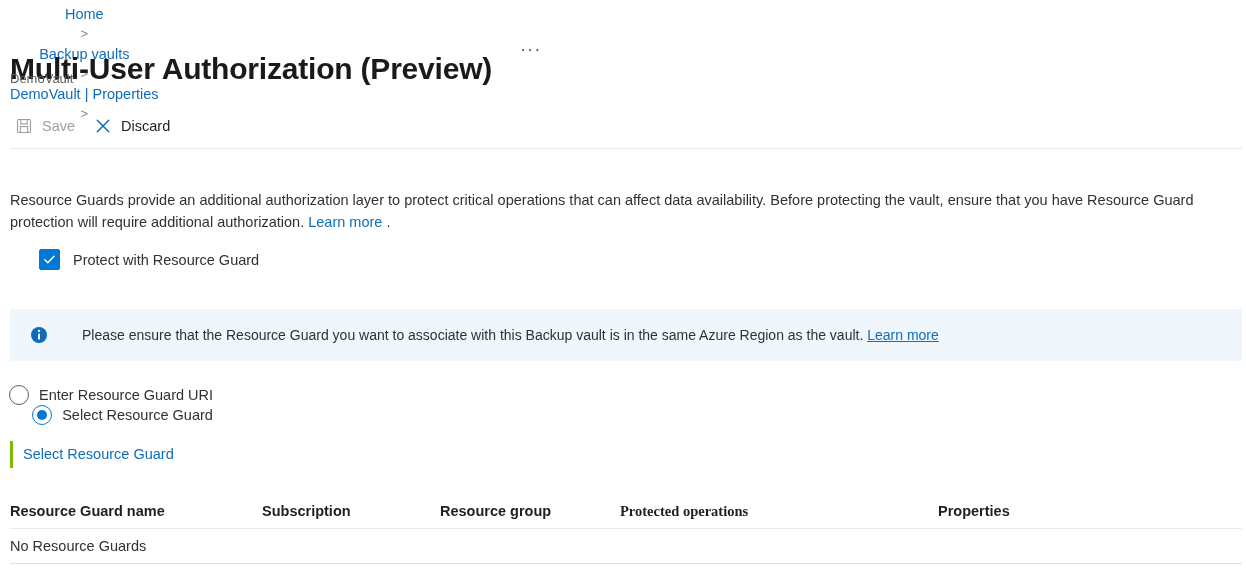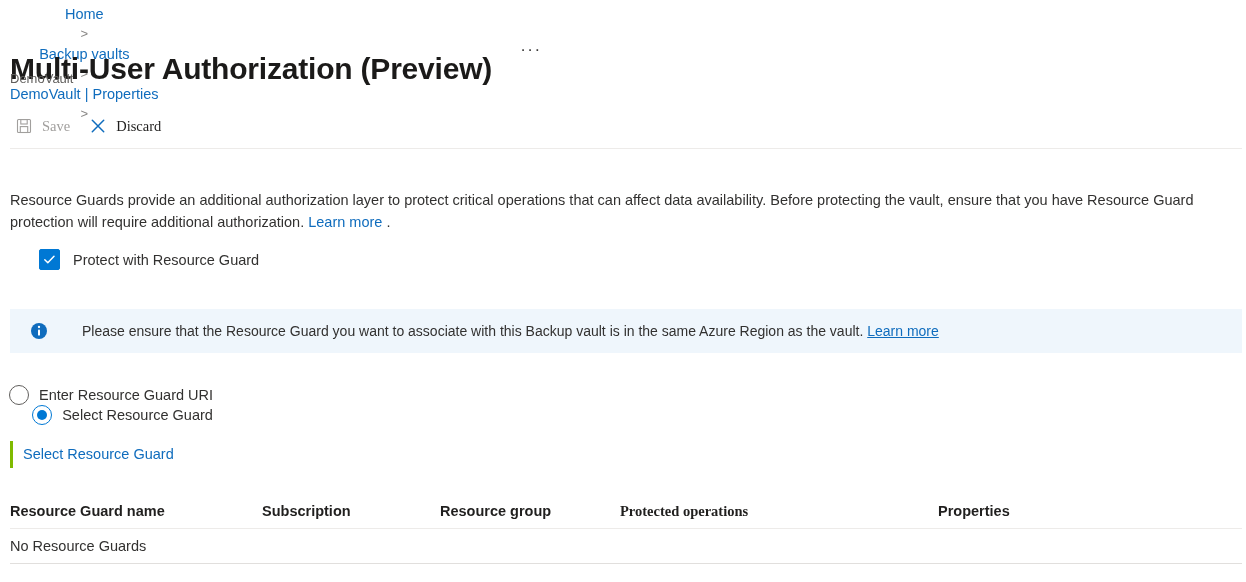--- a/index.html
+++ b/index.html
@@ -81,21 +81,21 @@
   }
   .cmd-btn {
     display: flex;
     align-items: center;
     gap: 8px;
     padding: 4px 10px 4px 4px;
     font-size: 14.5px;
     background: transparent;
     border: none;
     cursor: pointer;
-    font-family: Liberation Serif, serif;
+    font-family: Liberation Sans, sans-serif;
   }
   .cmd-btn.disabled { color: #a19f9d; cursor: default; }
   .cmd-btn.enabled { color: #201f1e; }
   .cmd-icon { width: 20px; height: 20px; display: block; }
 
   .cmd-divider {
     position: absolute;
     left: 10px; top: 148px;
     width: 1232px;
     height: 1px;
@@ -140,21 +140,21 @@
     margin-left: 13px;
     font-size: 14.5px;
     color: #323130;
   }
 
   
   .info-banner {
     position: absolute;
     left: 10px; top: 309px;
     width: 1232px;
-    height: 44px;
+    height: 52px;
     background: #eff6fc;
     display: flex;
     align-items: center;
     box-sizing: border-box;
   }
   .info-icon {
     margin-left: 20px;
     width: 18px; height: 18px;
     flex: none;
   }

